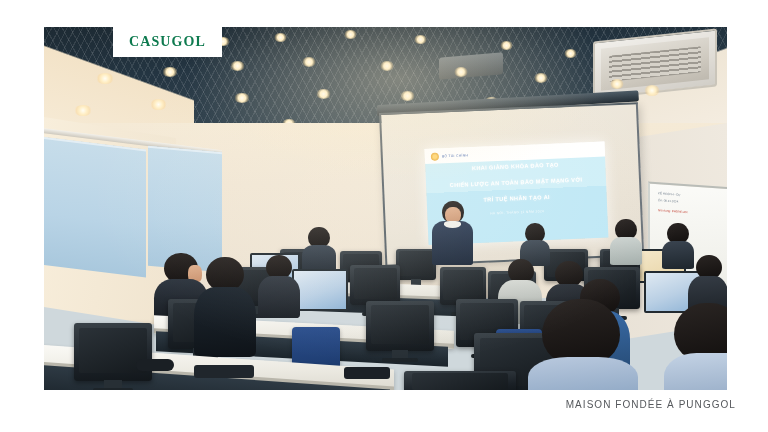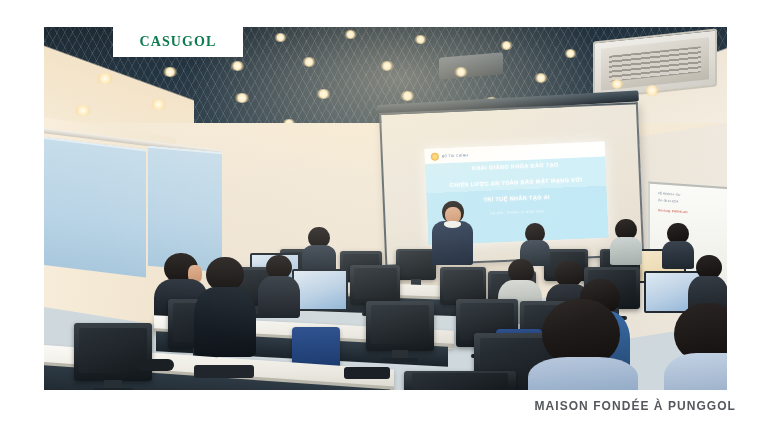--- a/index.html
+++ b/index.html
@@ -169,32 +169,32 @@
   .haze{position:absolute;inset:0;pointer-events:none;
     background:
       radial-gradient(ellipse 300px 150px at 52% 14%, rgba(255,238,200,.40), rgba(255,238,200,0) 70%),
       radial-gradient(ellipse 420px 240px at 50% 45%, rgba(255,252,240,.16), rgba(255,252,240,0) 72%);
   }
   .vignette{position:absolute;inset:0;pointer-events:none;
     background:radial-gradient(ellipse 120% 110% at 50% 50%, rgba(0,0,0,0) 62%, rgba(0,0,0,.16) 100%);}
 
   
   #logo-box{
-    position:absolute;left:113px;top:27px;width:130px;height:30px;
+    position:absolute;left:113px;top:27px;width:109px;height:30px;
     background:#ffffff;display:flex;align-items:center;justify-content:center;
   }
   #logo-text{
     font-family:"Liberation Serif", serif;font-weight:bold;font-size:14px;
     letter-spacing:1.1px;color:#0e7a4f;
   }
 
   
   #caption{
     position:absolute;right:32px;top:399px;
-    font-size:12px;letter-spacing:1.05px;color:#55585c;white-space:nowrap;font-weight:bold;
+    font-size:10px;letter-spacing:1.05px;color:#55585c;white-space:nowrap;
   }
 </style>
 </head>
 <body>
 
 <div id="photo">
 
   <div class="ceiling"></div>
   <div class="ceiling-left-taper"></div>
   <div class="ceiling-right-taper"></div>

